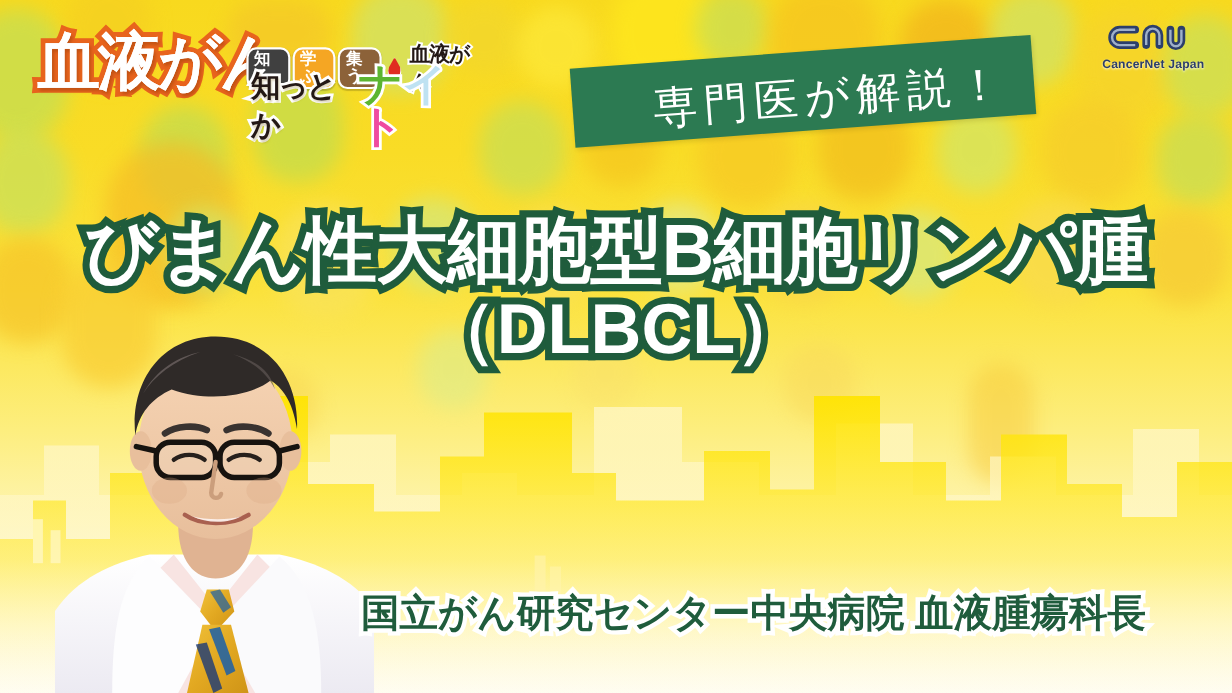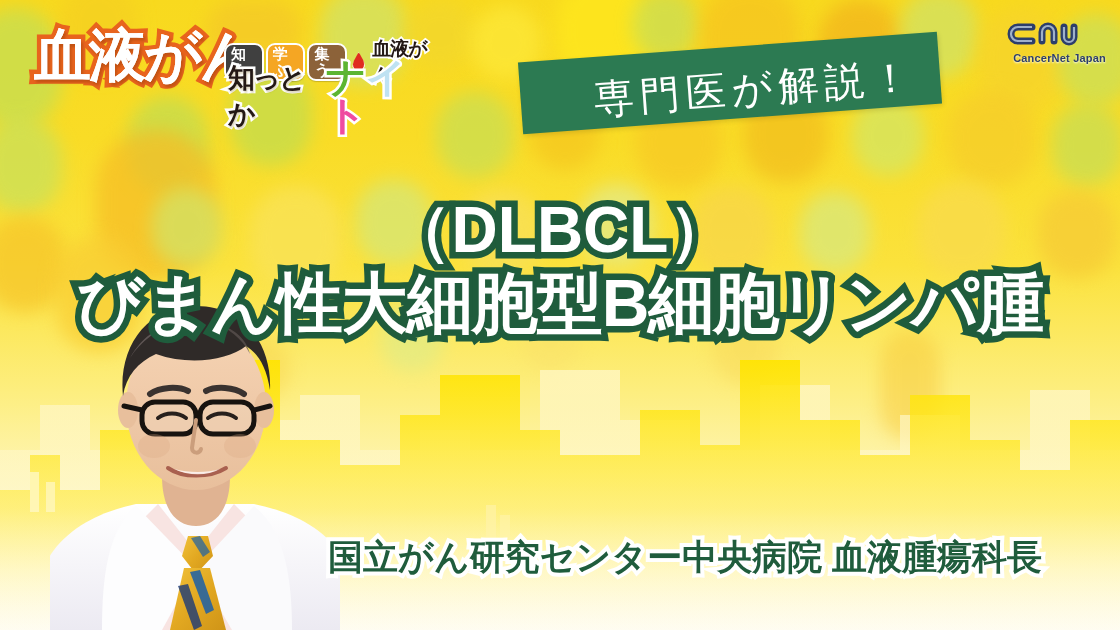--- a/index.html
+++ b/index.html
@@ -61,21 +61,21 @@
   .sub-a {
     font-size:27px; font-weight:bold; color:#231815; letter-spacing:-2px;
     -webkit-text-stroke:5px #fff; paint-order:stroke fill;
     text-shadow:1px 2px 2px rgba(120,90,0,.28);
   }
   .night { margin-left:6px; font-size:40px; font-weight:bold; letter-spacing:-1px; line-height:.95; }
   .night span { -webkit-text-stroke:5px #fff; paint-order:stroke fill; }
   .n1 { color:#5cb531; } .n2 { color:#bfe2f2; } .n3 { color:#ef4ba0; }
 
   
-  .cnj { position:absolute; right:14px; top:18px; width:104px; text-align:right; }
+  .cnj { position:absolute; right:14px; top:18px; width:104px; text-align:left; }
   .cnj-caption {
     font-size:11px; color:#2c3e6b; font-weight:bold; letter-spacing:.2px;
     text-shadow:0 1px 2px rgba(255,255,255,.95);
     margin-top:-2px;
   }
 
   
   .ribbon {
     position:absolute; left:520px; top:47px; width:420px; height:72px;
     background:#2c7a52; transform:rotate(-4.2deg);
@@ -289,19 +289,19 @@
         <path d="M62,9 V19 A5,5 0 0 0 72,19 V9"></path>
       </g>
     </svg>
     <div class="cnj-caption">CancerNet Japan</div>
   </div>
 
   <div class="ribbon"></div>
   <div class="ribbon-text">専門医が解説！</div>
 
   <div class="title-wrap">
+    <span class="title-line title-l1">びまん性大細胞型B細胞リンパ腫</span>
     <span class="title-line title-l2">（DLBCL）</span>
-    <span class="title-line title-l1">びまん性大細胞型B細胞リンパ腫</span>
   </div>
 
   <div class="speaker-affil">国立がん研究センター中央病院 血液腫瘍科長</div>
 
 </div>
 
 </body></html>

